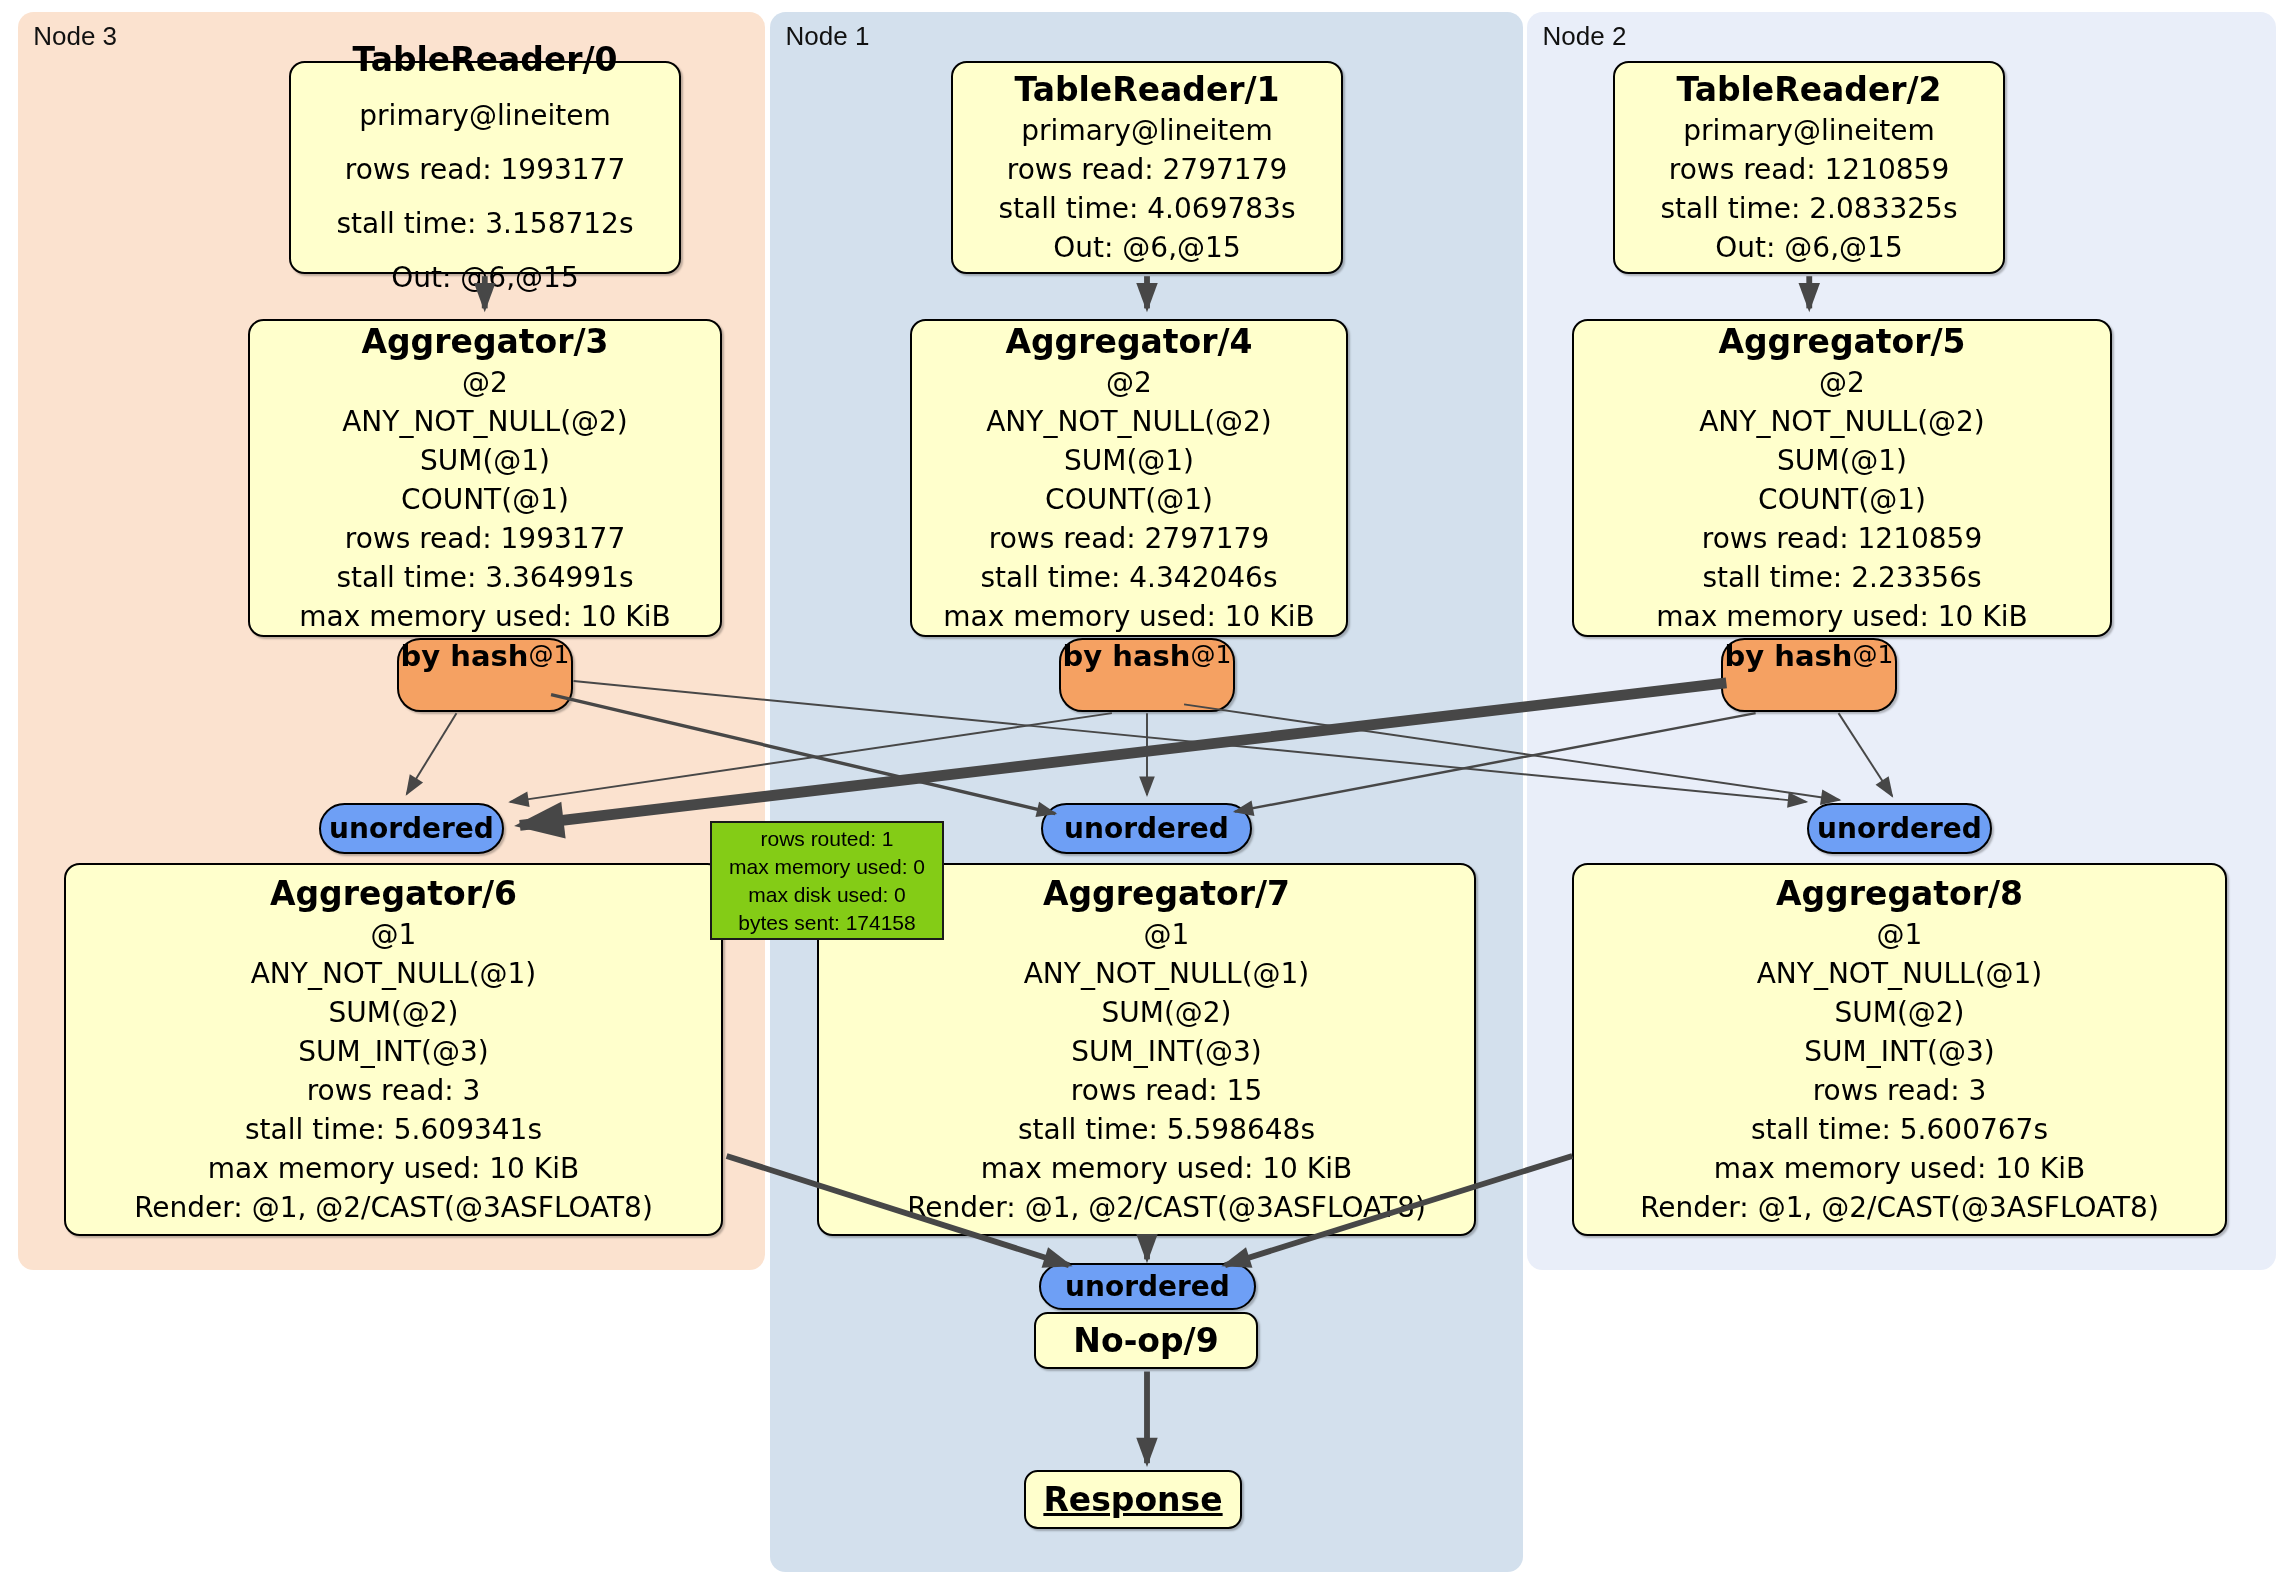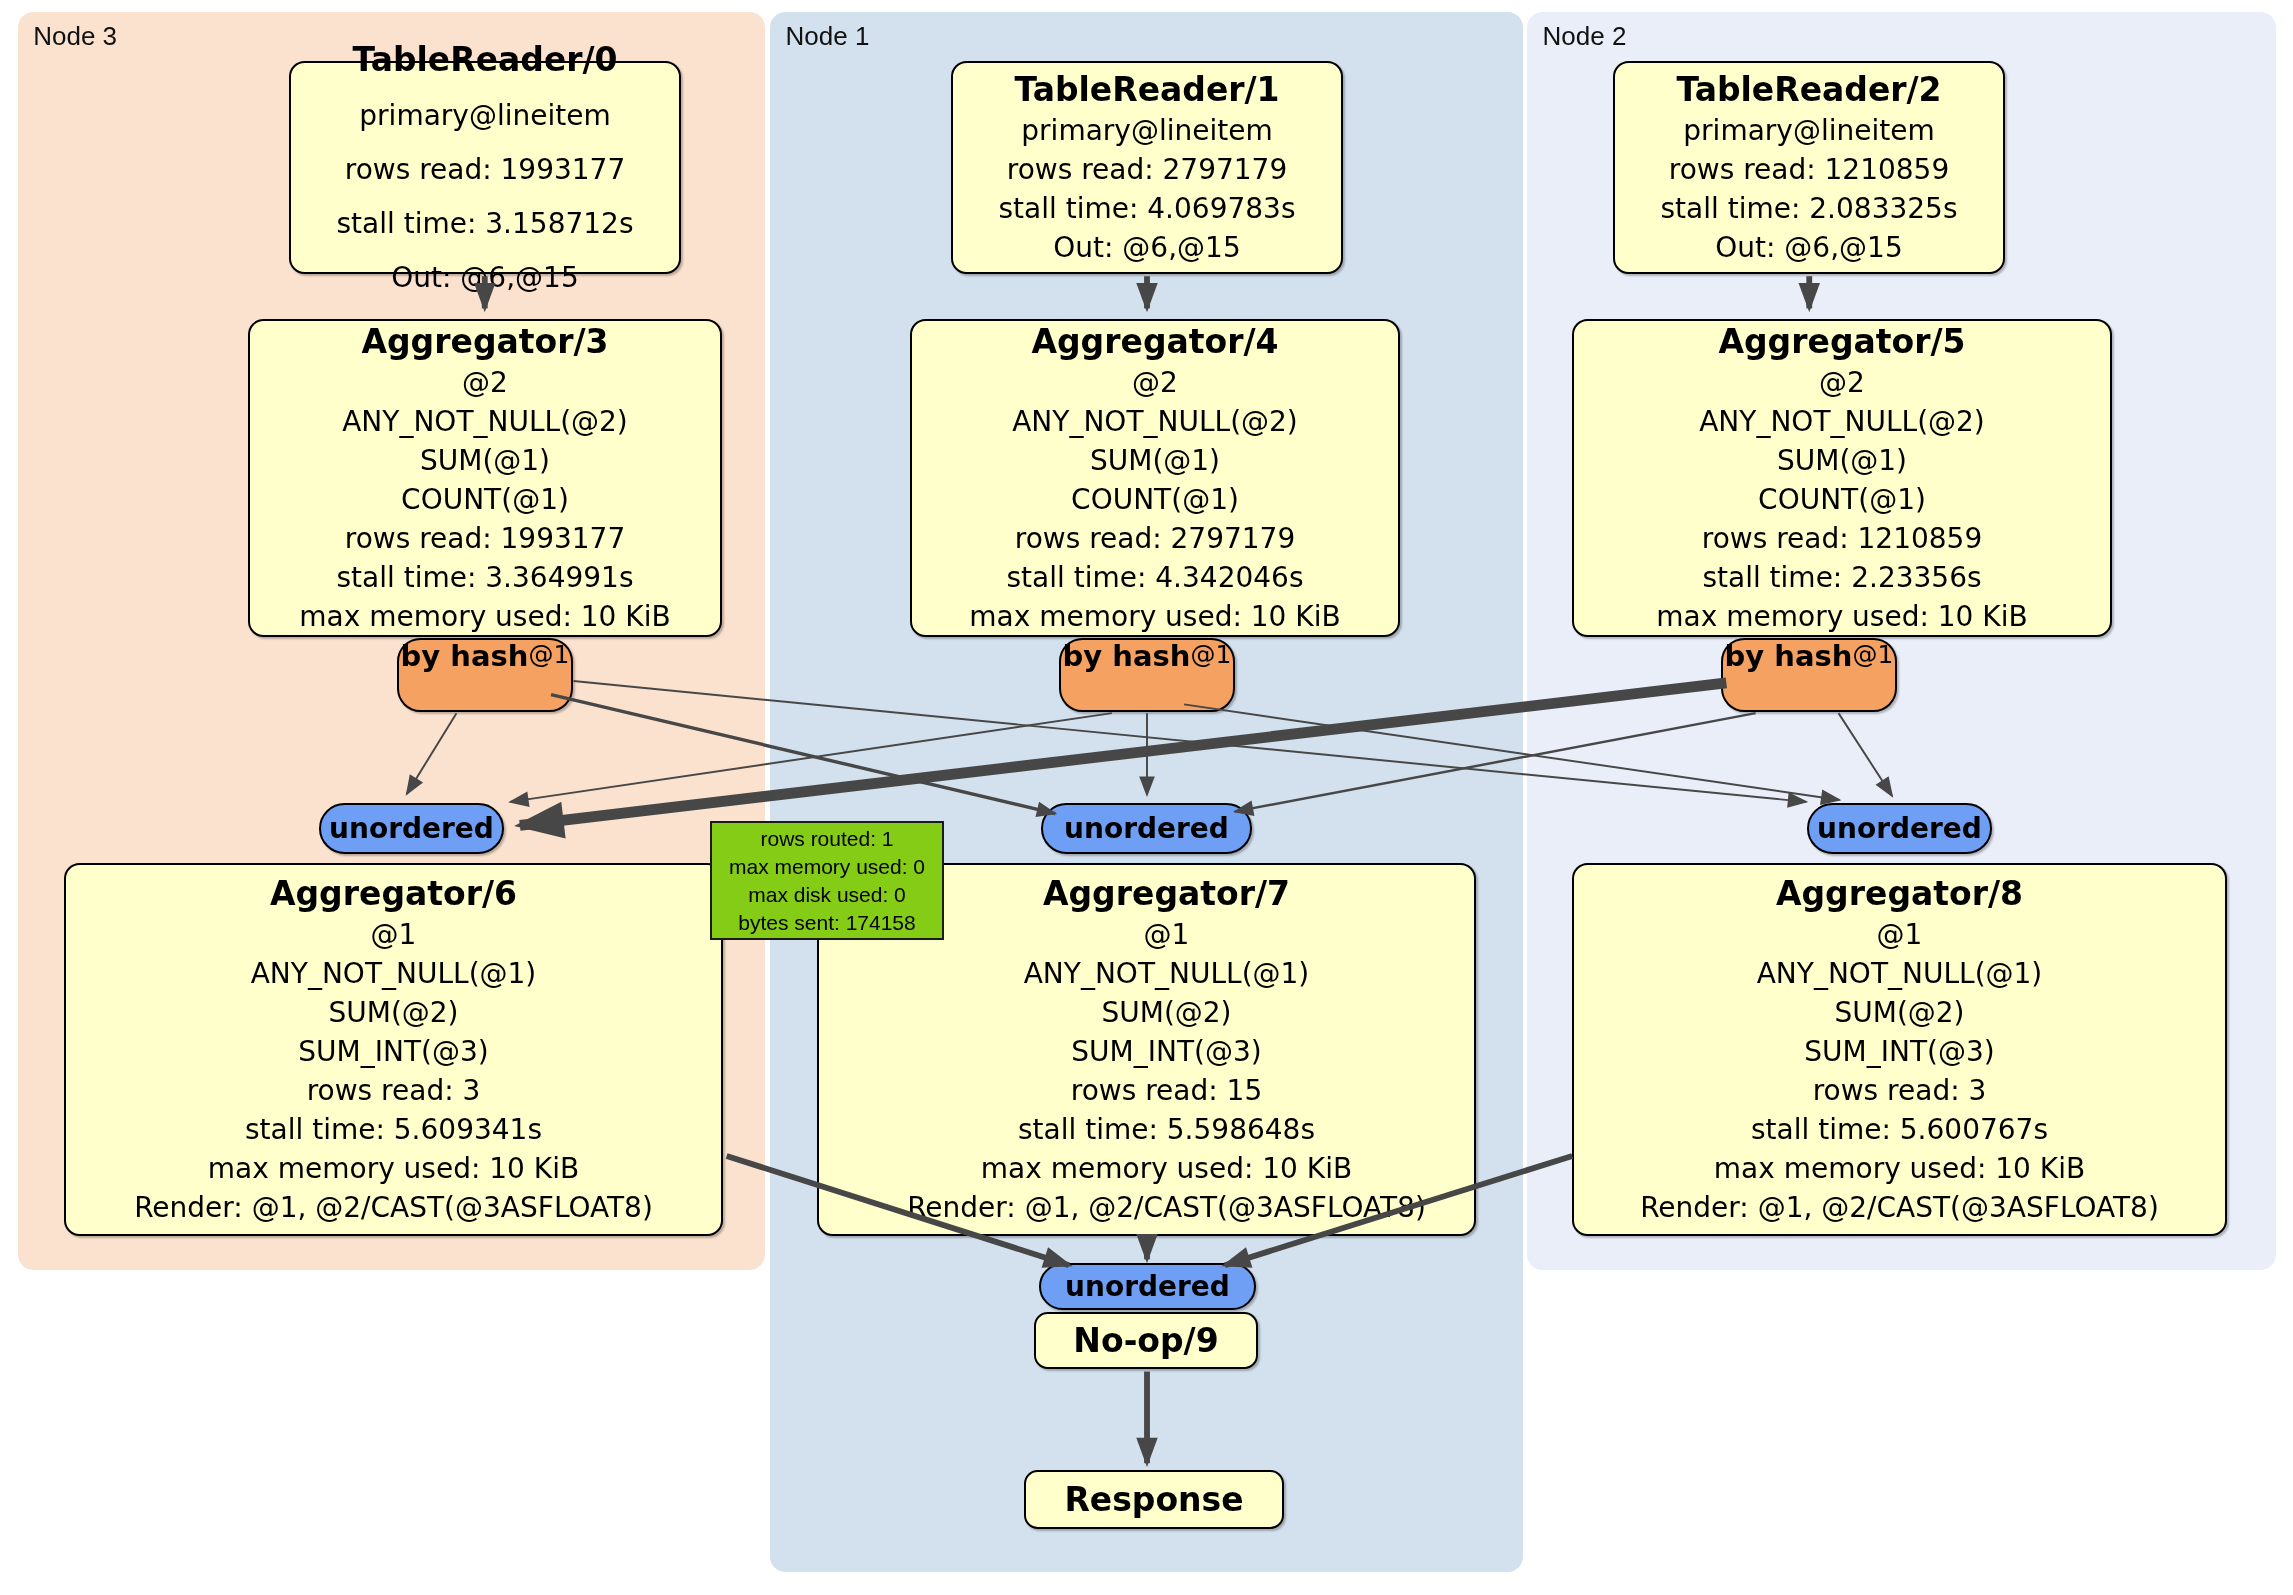--- a/index.html
+++ b/index.html
@@ -94,21 +94,21 @@
   </div>
 
   <div class="box" style="left:951px;top:61px;width:392px;height:213px;">
     <div class="title">TableReader/1</div>
     <div class="line">primary@lineitem</div>
     <div class="line">rows read: 2797179</div>
     <div class="line">stall time: 4.069783s</div>
     <div class="line">Out: @6,@15</div>
   </div>
 
-  <div class="box" style="left:910px;top:319px;width:490px;height:318px;">
+  <div class="box" style="left:910px;top:319px;width:438px;height:318px;">
     <div class="title">Aggregator/4</div>
     <div class="line">@2</div>
     <div class="line">ANY_NOT_NULL(@2)</div>
     <div class="line">SUM(@1)</div>
     <div class="line">COUNT(@1)</div>
     <div class="line">rows read: 2797179</div>
     <div class="line">stall time: 4.342046s</div>
     <div class="line">max memory used: 10 KiB</div>
   </div>
 
@@ -174,21 +174,21 @@
   </div>
 
   <div class="sync" style="left:1039px;top:1263px;width:217px;height:47px;">
     <span>unordered</span>
   </div>
 
   <div class="plainbox" style="left:1034px;top:1312px;width:224px;height:57px;">
     <span>No-op/9</span>
   </div>
 
-  <div class="plainbox" style="left:1024px;top:1470px;width:260px;height:59px;">
+  <div class="plainbox" style="left:1024px;top:1470px;width:218px;height:59px;text-decoration:underline;">
     <span>Response</span>
   </div>
 
   <svg class="edges" width="2294" height="1596" viewBox="0 0 2352 1636">
     <defs>
       <marker id="ah" markerUnits="userSpaceOnUse" markerWidth="34" markerHeight="26" refX="28" refY="13" orient="auto">
         <path d="M2,2 L32,13 L2,24 z" fill="#474747"></path>
       </marker>
       <marker id="ahs" markerUnits="userSpaceOnUse" markerWidth="24" markerHeight="18" refX="20" refY="9" orient="auto">
         <path d="M1,1 L22,9 L1,17 z" fill="#474747"></path>

